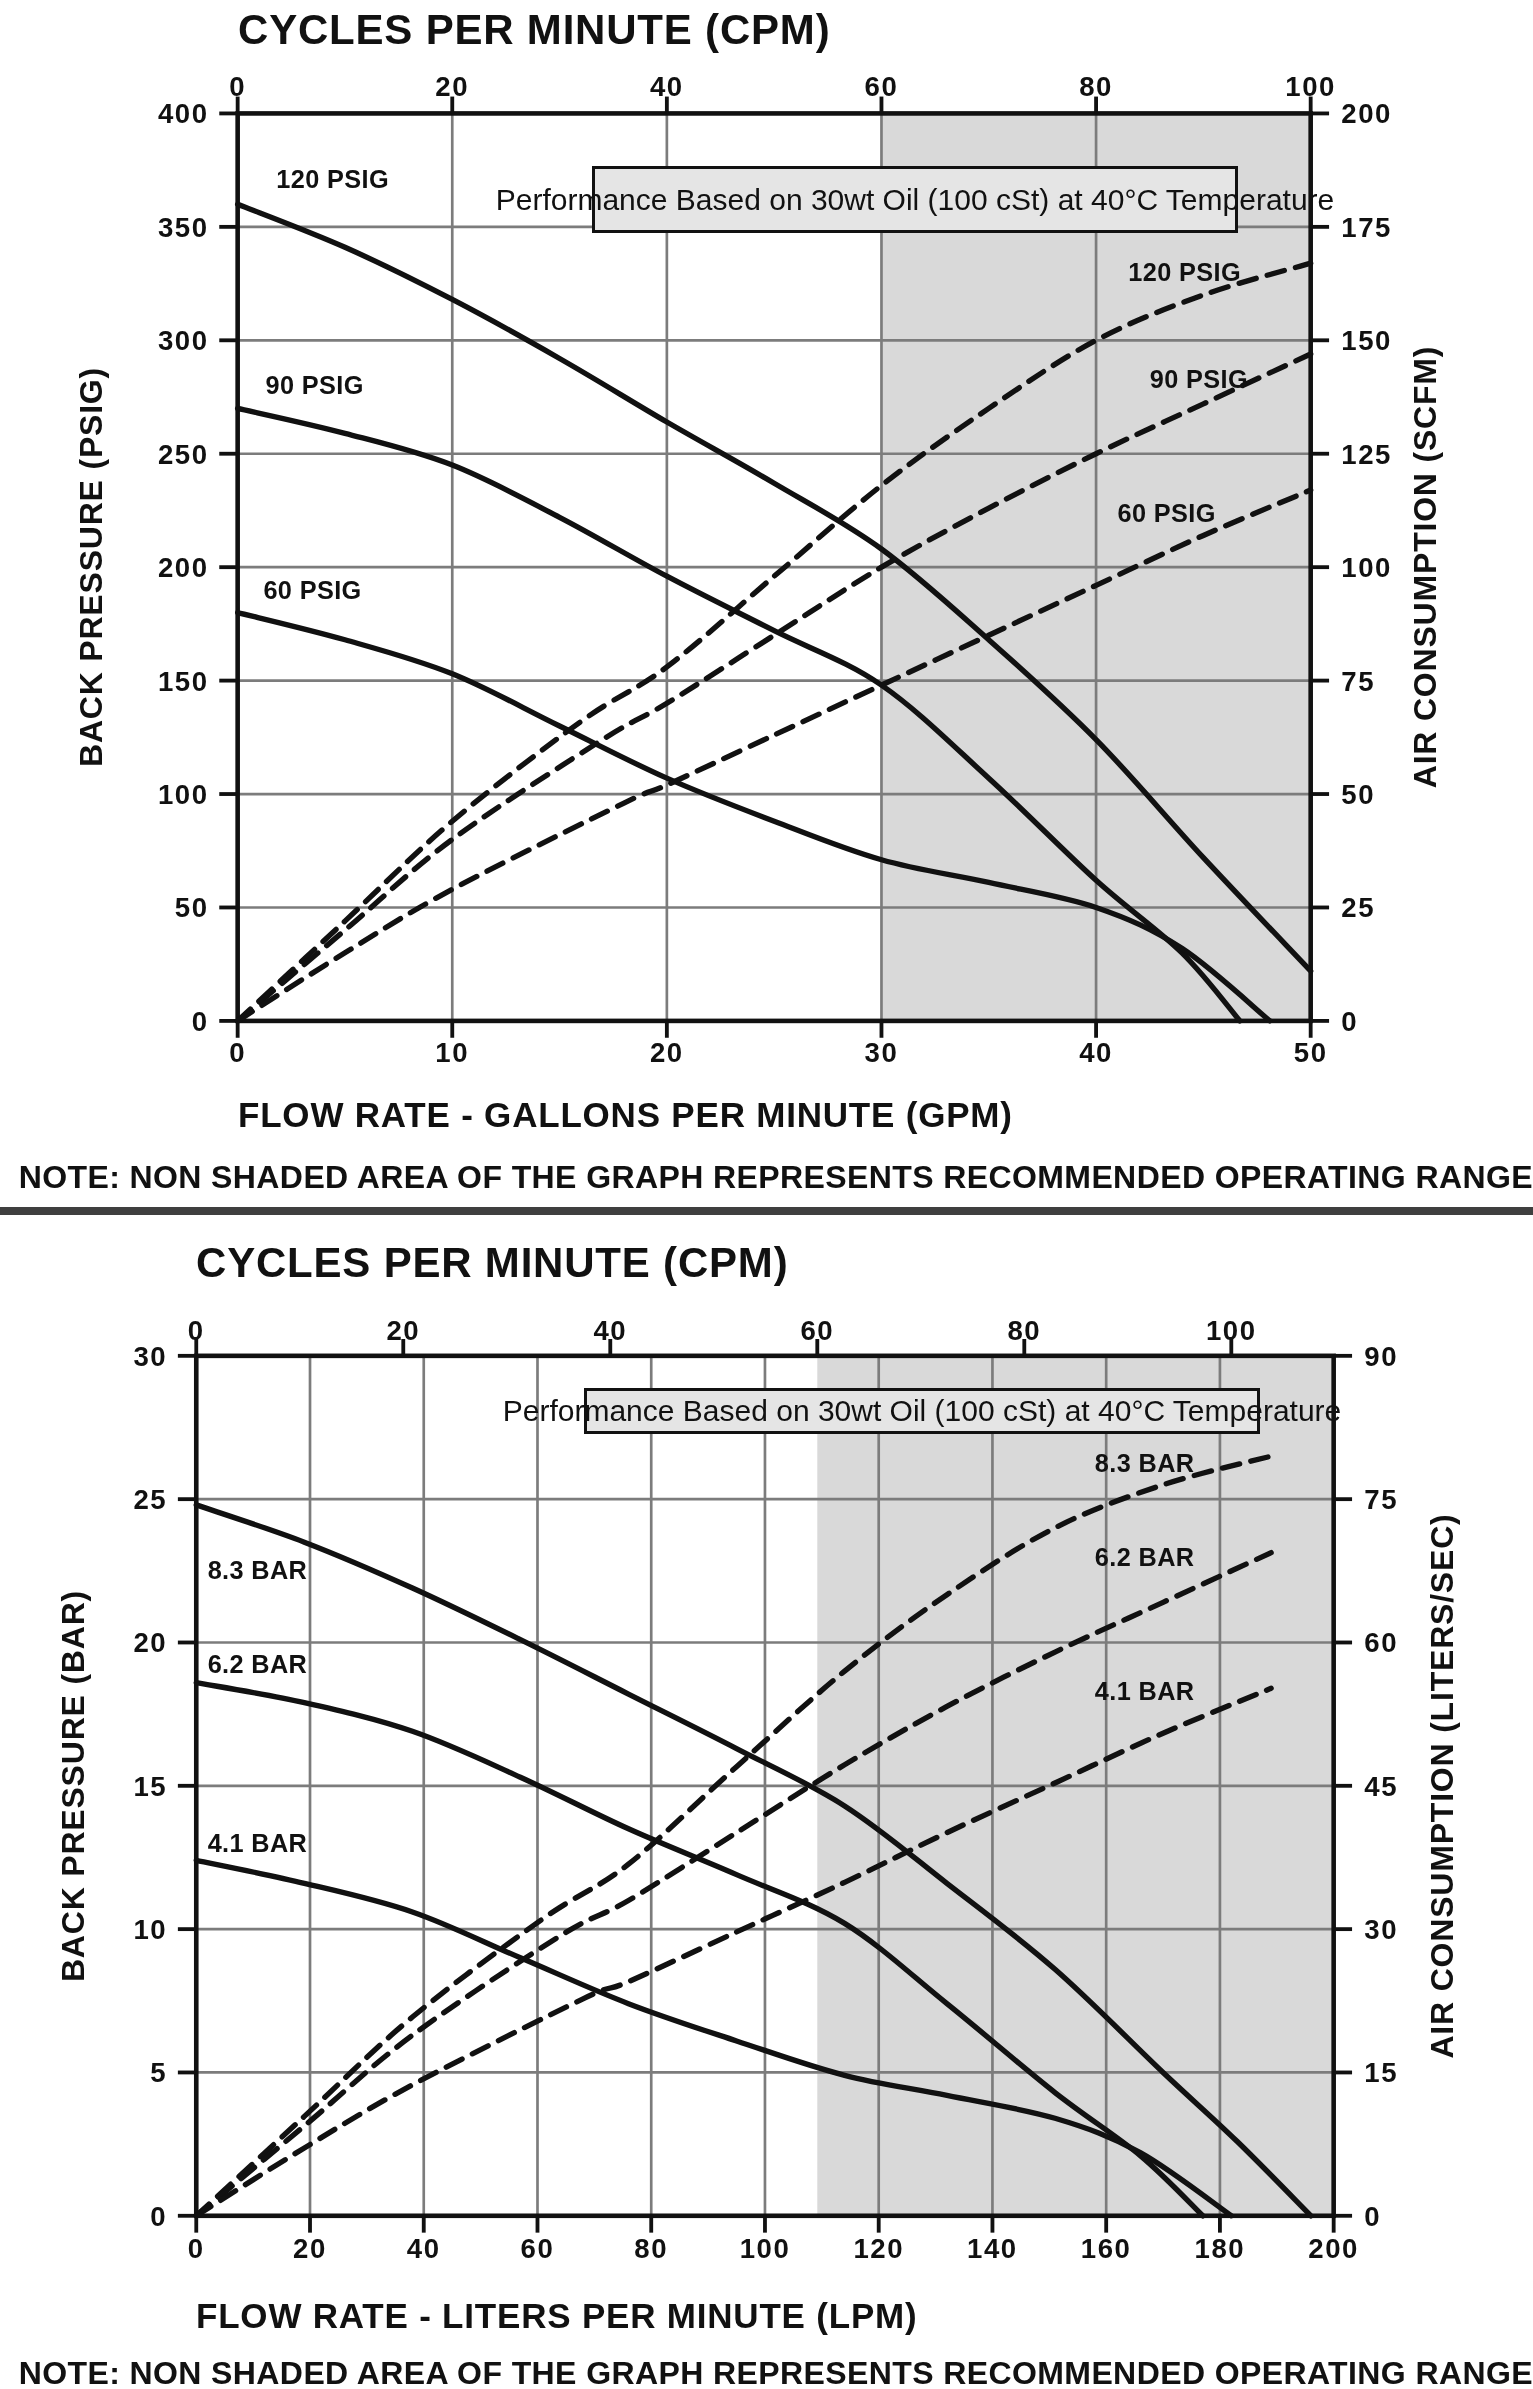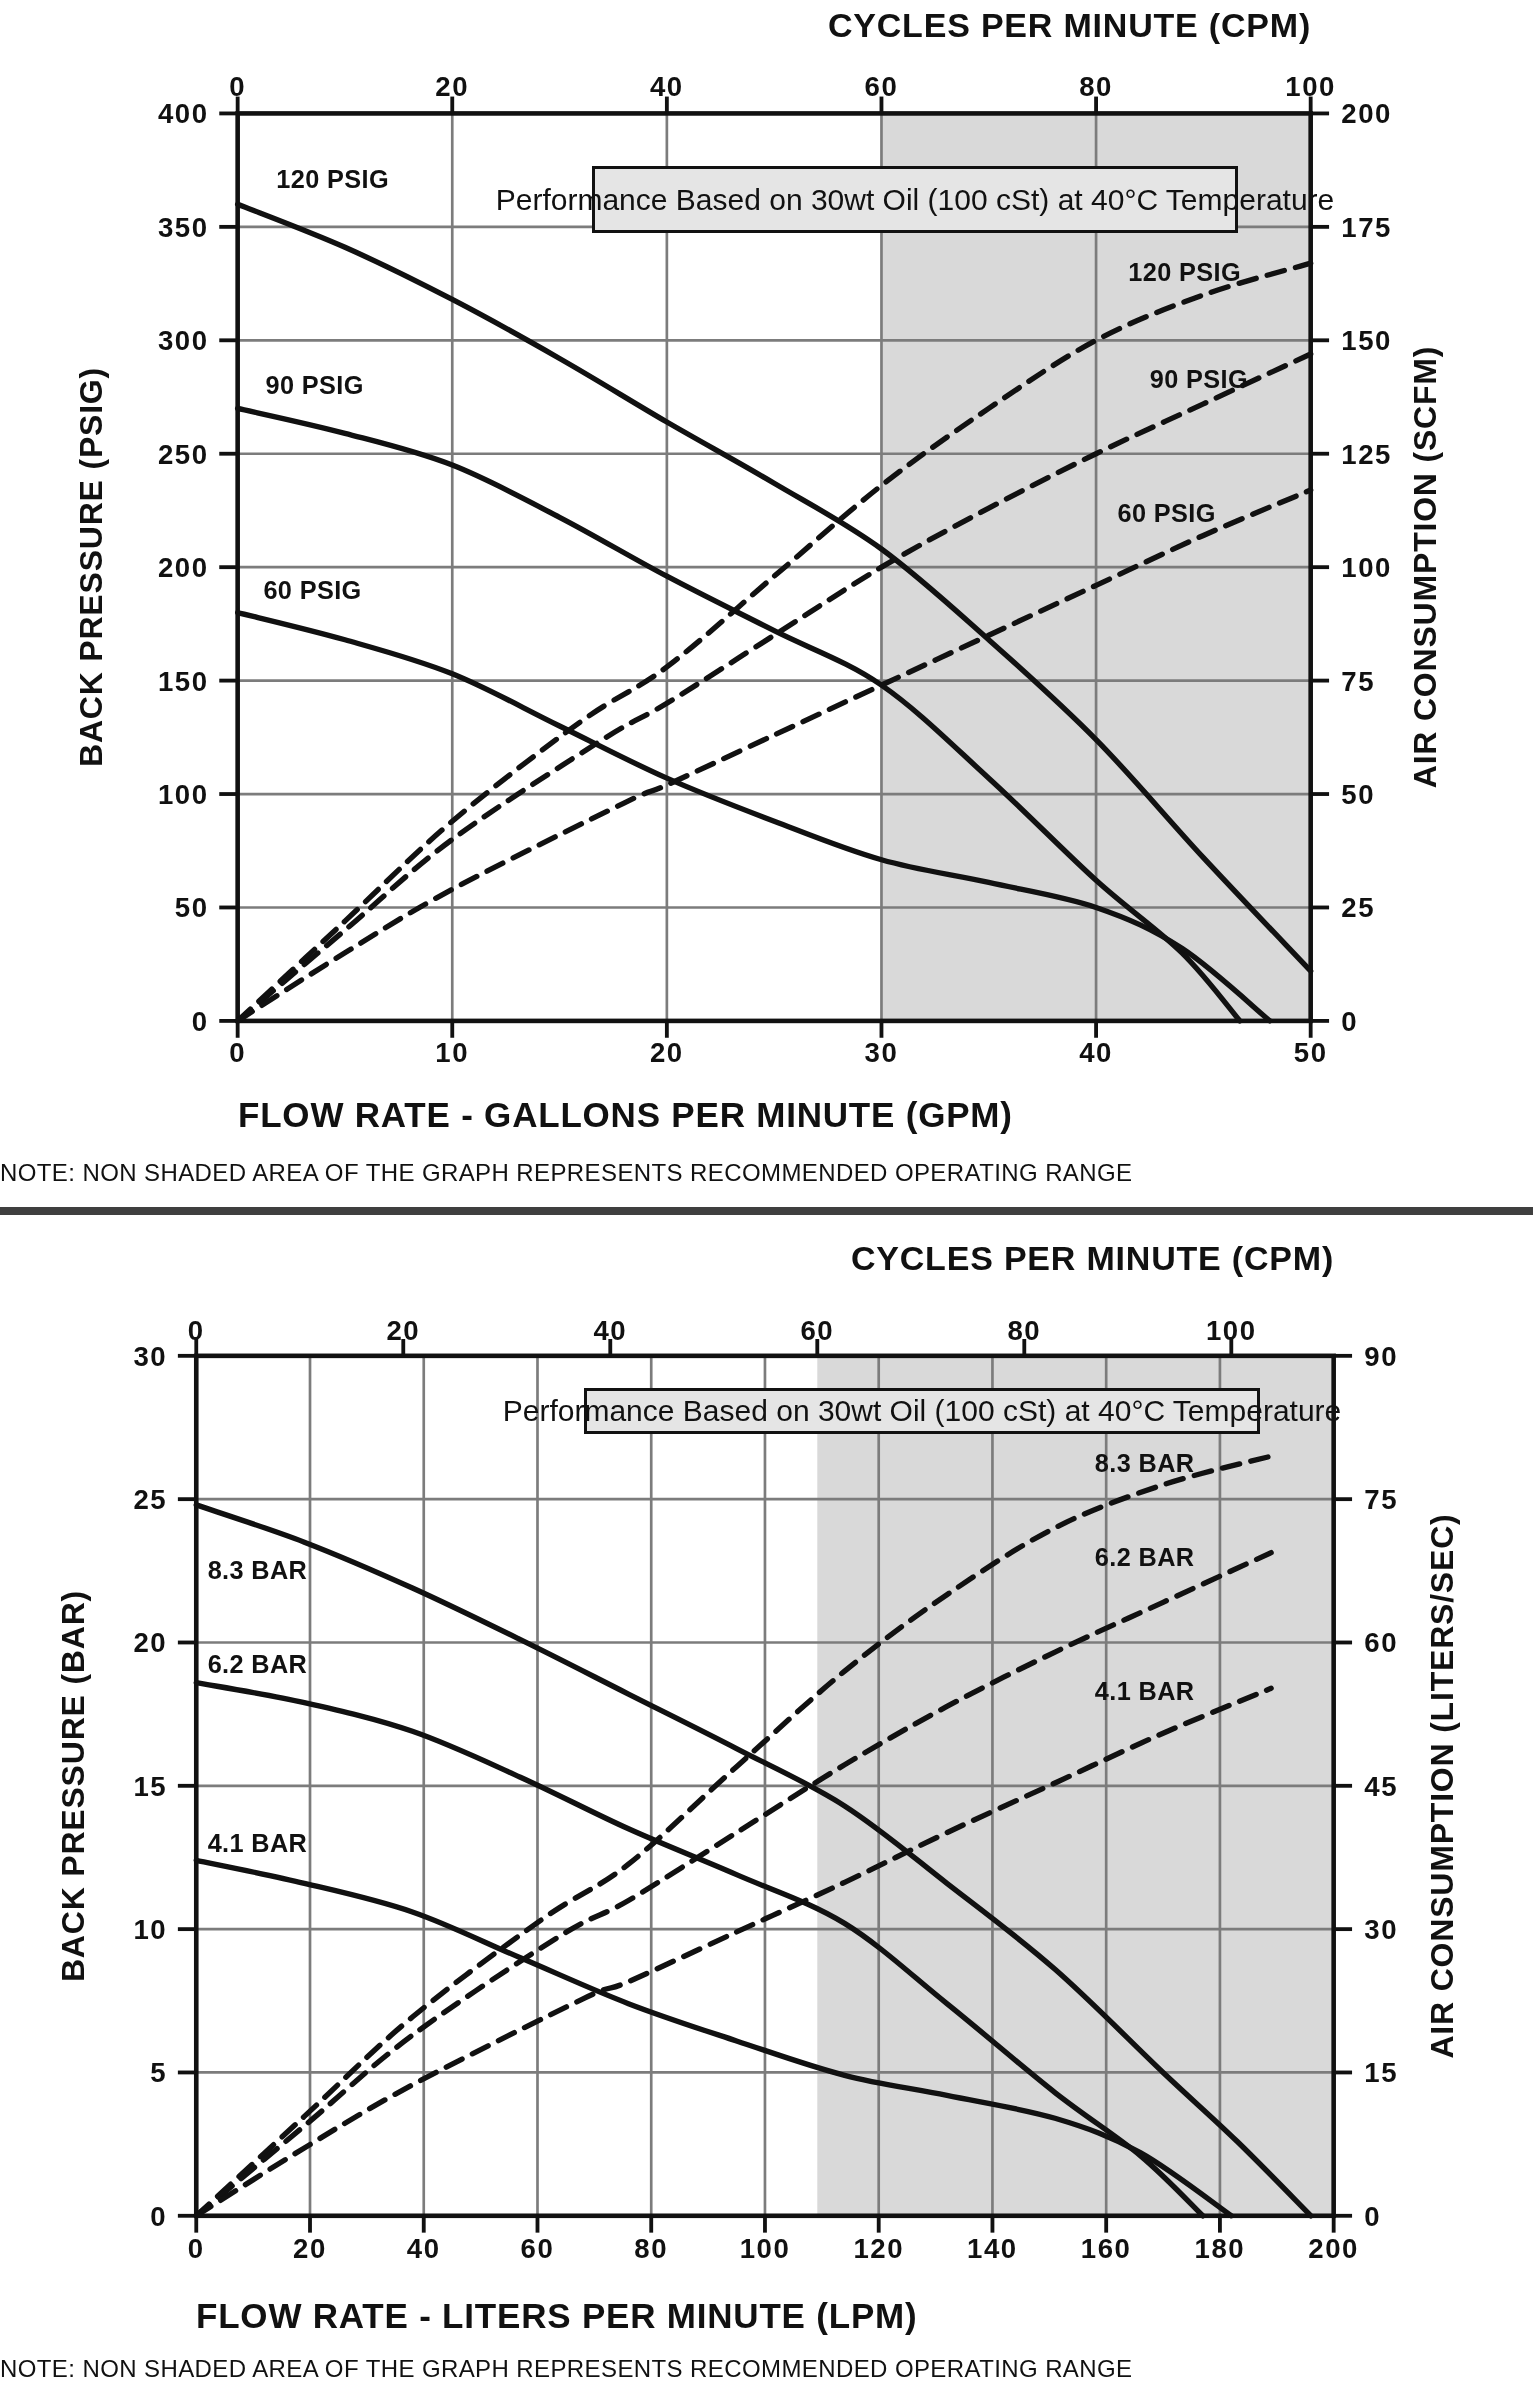--- a/index.html
+++ b/index.html
@@ -1,23 +1,23 @@
 <!DOCTYPE html>
 <html style="font-size:12.3px"><head>
 <meta charset="utf-8">
 <style>
   html,body{margin:0;padding:0;}
   body{
     width:1533px;height:2389px;position:relative;background:#ffffff;
     font-family:"Liberation Sans", sans-serif;color:#111;overflow:hidden;
   }
   .abs{position:absolute;white-space:nowrap;}
-  .top-title{font-size:34px;font-weight:700;text-align:right;letter-spacing:0.8px;}
+  .top-title{font-size:42px;font-weight:700;text-align:left;letter-spacing:0.8px;}
   .x-title{font-size:35px;font-weight:700;text-align:left;letter-spacing:0.8px;}
-  .footnote{font-size:24px;font-weight:400;text-align:left;letter-spacing:0.4px;}
+  .footnote{font-size:32px;font-weight:700;text-align:right;letter-spacing:0.4px;}
   .vlabel{
     width:613px;height:40px;font-size:32px;font-weight:700;text-align:center;
     letter-spacing:0.8px;transform:rotate(-90deg);transform-origin:center;line-height:40px;
   }
   .notebox{
     background:#e5e5e5;border:3.8px solid #111;display:flex;align-items:center;justify-content:center;
     font-size:30px;font-weight:400;letter-spacing:0px;
   }
   #c1-top-title{left:238px;top:6.1px;width:1073px;}
   #c1-x-title{left:238px;top:1095px;width:1073px;}

